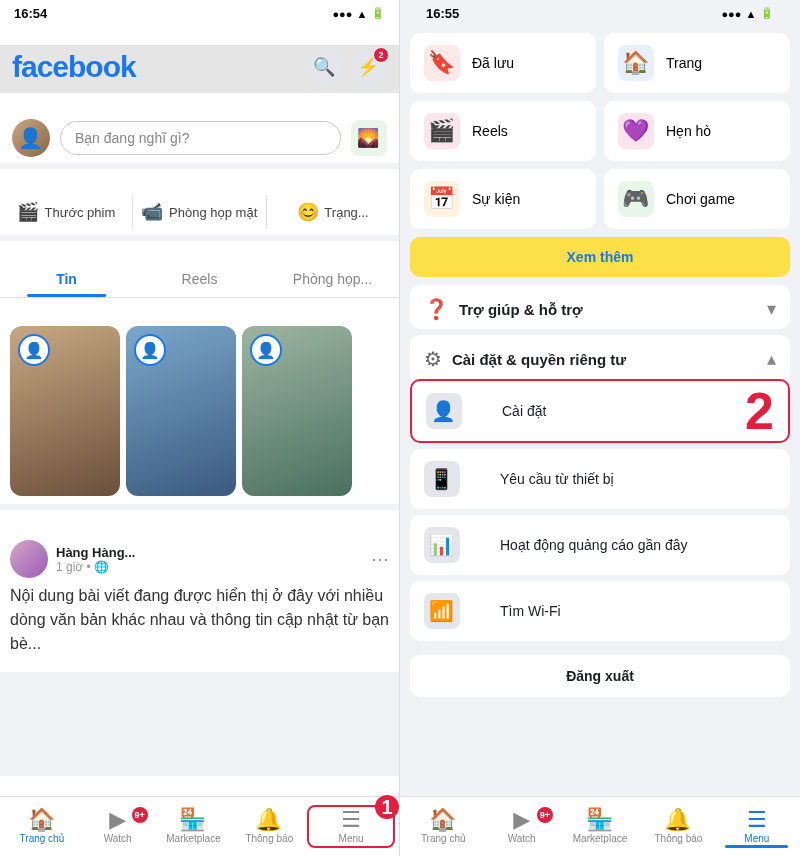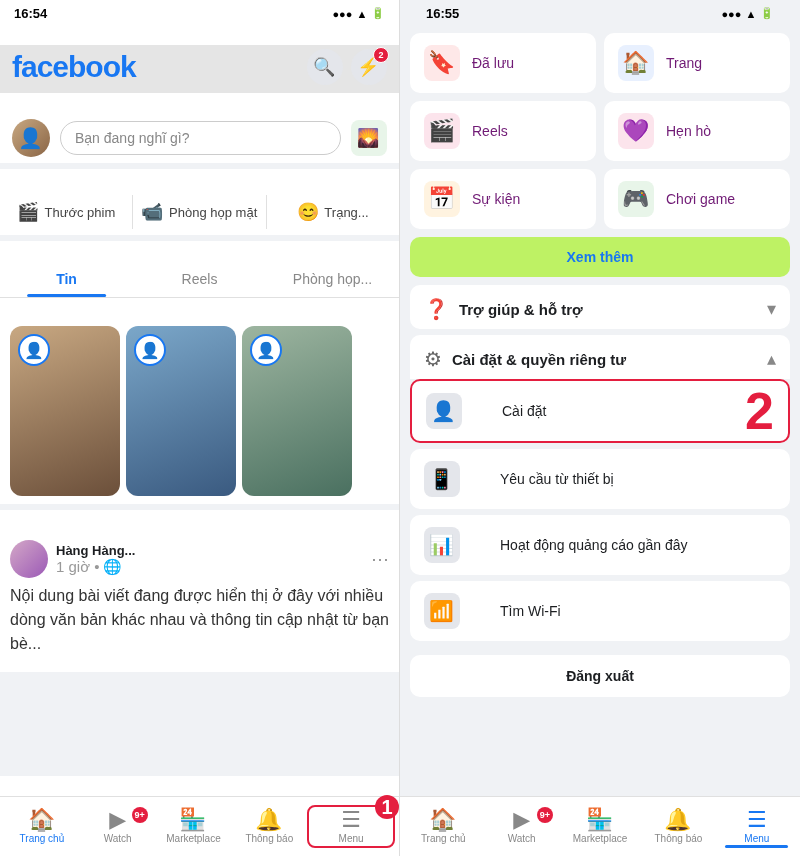--- a/index.html
+++ b/index.html
@@ -247,21 +247,21 @@
     }
     .post-author-info {
       flex: 1;
     }
     .post-author-name {
       font-size: 13px;
       font-weight: 600;
       color: #1c1e21;
     }
     .post-meta {
-      font-size: 15px;
+      font-size: 12px;
       color: #999;
     }
     .post-options {
       font-size: 18px;
       color: #888;
     }
     .post-text {
       font-size: 16px;
       color: #333;
       line-height: 1.5;
@@ -367,25 +367,25 @@
       height: 36px;
       border-radius: 8px;
       display: flex;
       align-items: center;
       justify-content: center;
       font-size: 22px;
     }
     .menu-item-label {
       font-size: 14px;
       font-weight: 500;
-      color: #701a75;
+      color: #000000;
     }
 
     .see-more-btn {
-      background: #bef264;
+      background: #fde047;
       border-radius: 10px;
       margin: 0 10px 8px;
       padding: 12px;
       text-align: center;
       font-size: 14px;
       font-weight: 600;
       color: #1877f2;
       cursor: pointer;
     }
 

